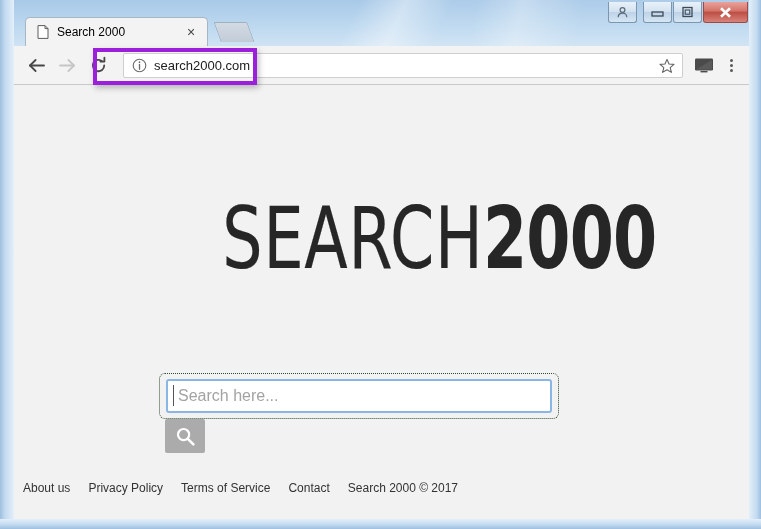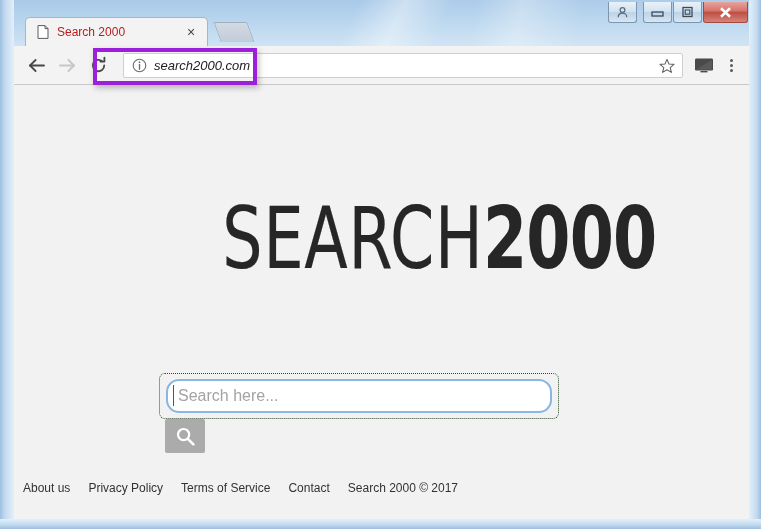--- a/index.html
+++ b/index.html
@@ -90,21 +90,21 @@
     display: flex; align-items: center;
   }
   #tab-page-icon {
     margin-left: 11px;
     width: 12px; height: 14px;
     flex: none;
   }
   #tab-title {
     margin-left: 8px;
     font-size: 12px;
-    color: #b91c1c;
+    color: #000000;
     white-space: nowrap;
     overflow: hidden;
     flex: 1;
   }
   #tab-close {
     width: 16px; height: 16px;
     margin-right: 8px;
     flex: none;
     display:flex; align-items:center; justify-content:center;
     color: #444;
@@ -149,21 +149,20 @@
     height: 25px;
     margin-left: 10px;
     margin-right: 8px;
     background: #ffffff;
     border: 1px solid #cfcfcf;
     border-radius: 2px;
     box-sizing: border-box;
     display: flex;
     align-items: center;
     position: relative;
-    font-style: italic;
   }
   #omnibox-info-icon {
     margin-left: 8px;
     flex: none;
     width: 15px; height: 15px;
   }
   #omnibox-url {
     margin-left: 7px;
     font-size: 13px;
     color: #202020;
@@ -251,21 +250,21 @@
     padding: 5px 6px 5px 6px;
     box-sizing: border-box;
     width: 400px;
     vertical-align: middle;
   }
   #search-input {
     width: 100%;
     height: 34px;
     box-sizing: border-box;
     border: 2px solid #8ab6e3;
-    border-radius: 13px;
+    border-radius: 3px;
     background: #ffffff;
     font-size: 16px;
     color: #333;
     padding: 12px 10px;
     outline: none;
     font-family: "Liberation Sans", sans-serif;
   }
   #search-input::placeholder { color: #a3a3a3; opacity: 1; }
   #search-caret {
     position: absolute;

